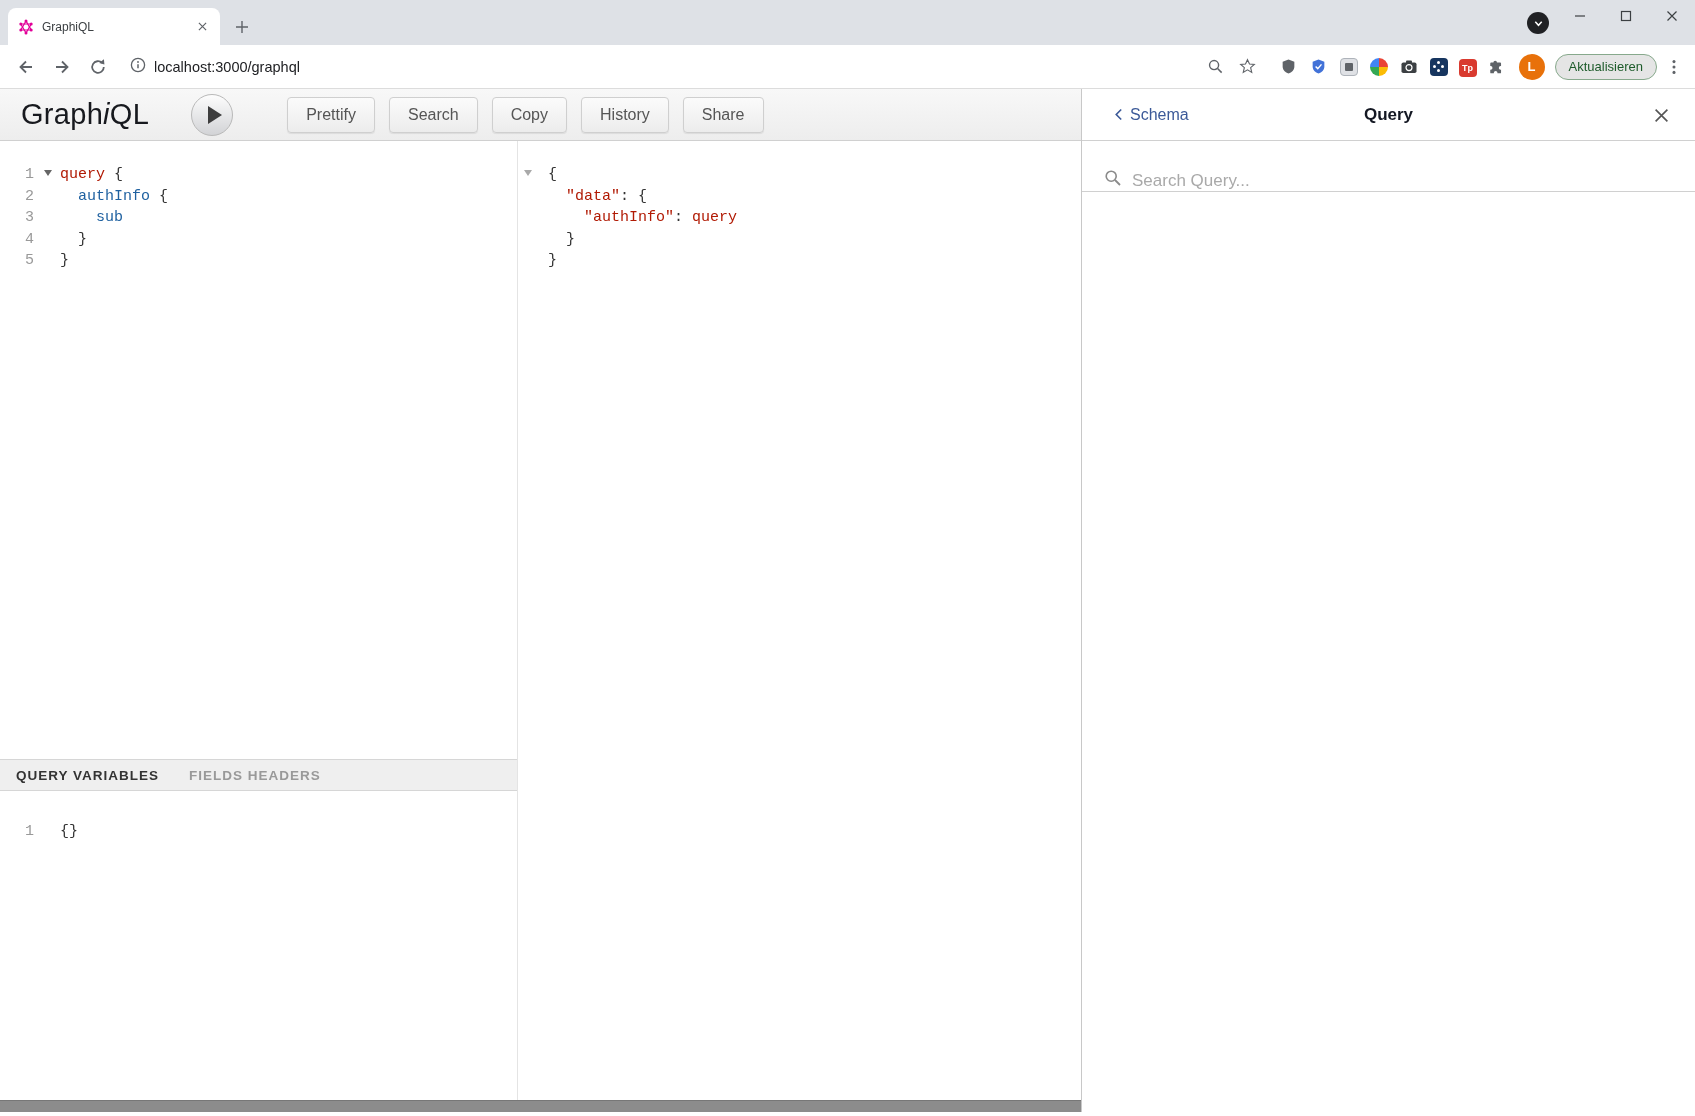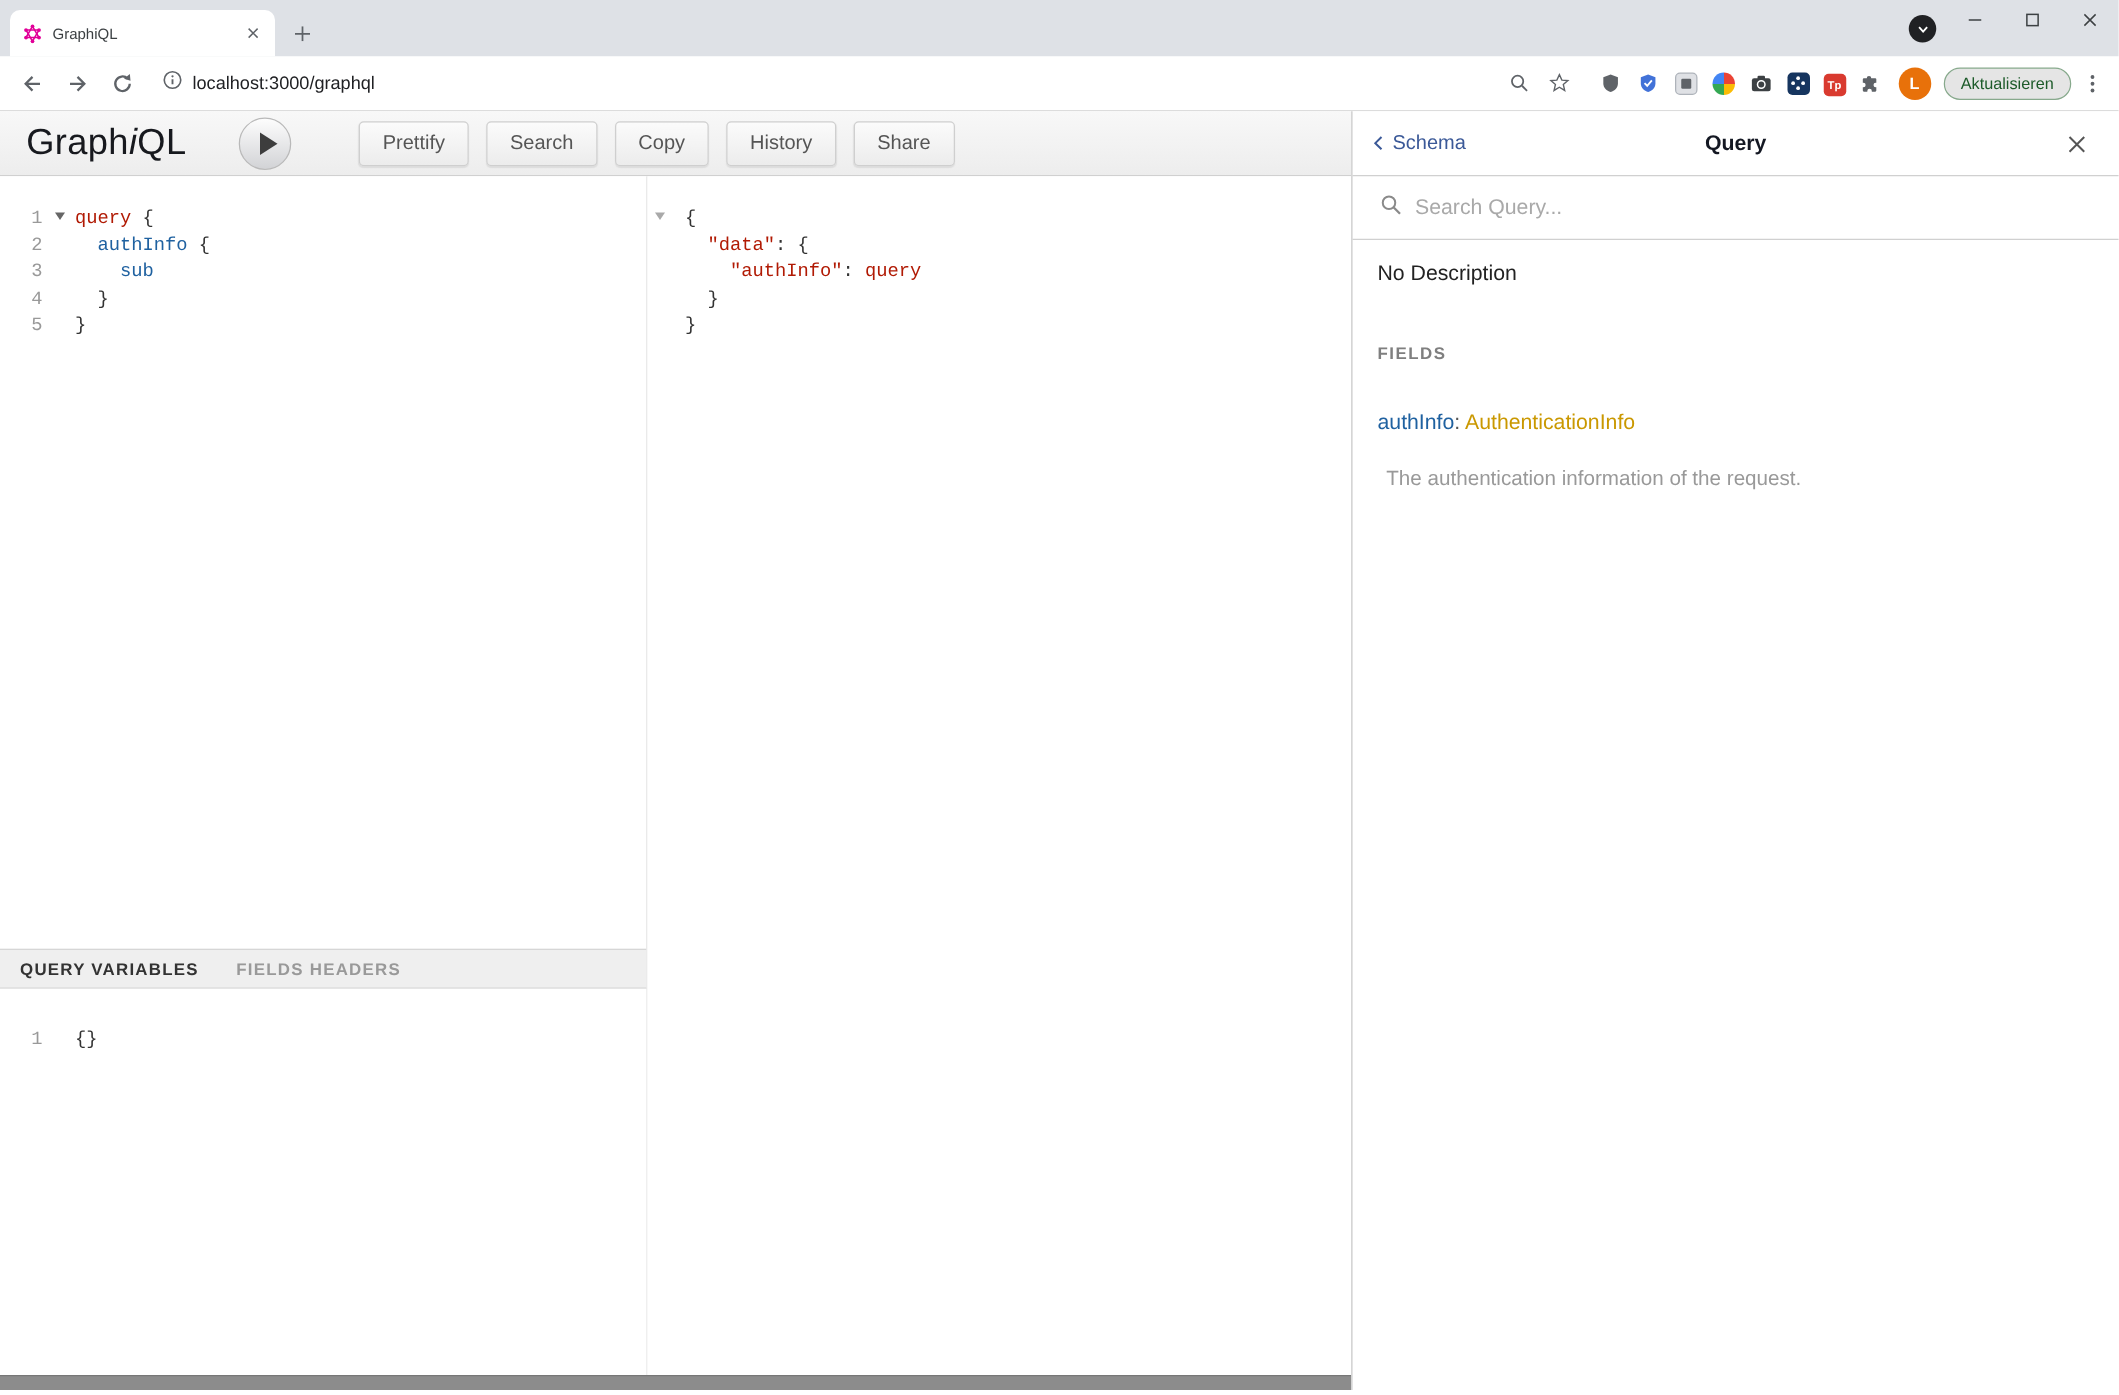--- a/index.html
+++ b/index.html
@@ -82,24 +82,24 @@
                display:flex; align-items:center; gap:30px; padding-left:16px; }
   .vtab { font-size:13.5px; font-weight:bold; letter-spacing:1px; color:#999; cursor:pointer; }
   .vtab.active { color:#333; }
   .var-editor { flex:1; padding-top:30px; background:#fff; }
 
   .hscroll { height:12px; flex:none; background:#8c8c8c; border-top:1px solid #777; }
 
   
   .docs-col { flex:1; border-left:1px solid #c8c8c8; background:#fff; display:flex; flex-direction:column; }
   .docs-header { height:52px; flex:none; border-bottom:1px solid #d0d0d0; position:relative; display:flex; align-items:center; }
-  .docs-back { position:absolute; left:16px; display:flex; align-items:center; gap:7px; color:#3B5998; font-size:16px; cursor:pointer; }
+  .docs-back { position:absolute; left:32px; display:flex; align-items:center; gap:7px; color:#3B5998; font-size:16px; cursor:pointer; }
   .docs-title { width:100%; text-align:center; font-size:17px; font-weight:bold; color:#141823; }
   .docs-close { position:absolute; right:24px; top:16px; width:20px; height:20px; display:flex; align-items:center; justify-content:center; cursor:pointer; }
-  .docs-search { height:51px; flex:none; border-bottom:1px solid #d0d0d0; display:flex; align-items:center; padding-left:22px; gap:10px; }
+  .docs-search { height:51px; flex:none; border-bottom:1px solid #d0d0d0; display:flex; align-items:flex-end; padding-left:22px; gap:10px; }
   .docs-search input { border:none; outline:none; font-family:"Liberation Sans",sans-serif; font-size:17px; color:#333; width:420px; background:transparent; }
   .docs-search input::placeholder { color:#a9a9a9; }
   .docs-content { flex:1; padding:17px 20px; }
   .no-desc { font-size:17px; color:#222; }
   .fields-title { margin-top:46px; font-size:13.5px; font-weight:bold; letter-spacing:1.2px; color:#7f7f7f; }
   .field-row { margin-top:38px; font-size:17px; }
   .field-name { color:#1F61A0; cursor:pointer; }
   .field-colon { color:#555; }
   .field-type { color:#CA9800; cursor:pointer; }
   .field-desc { margin-top:26px; margin-left:7px; font-size:16.5px; color:#999; }
@@ -320,24 +320,15 @@
       </div>
       <div class="docs-search">
         <span>
           <svg viewBox="0 0 18 18" width="18" height="18">
             <circle cx="7.2" cy="7.2" r="5" fill="none" stroke="#8a8a8a" stroke-width="1.6"></circle>
             <path d="M11 11 L16 16" stroke="#8a8a8a" stroke-width="1.8"></path>
           </svg>
         </span>
         <input type="text" placeholder="Search Query..." style="">
       </div>
-      <div class="docs-content">
-        <div class="no-desc">No Description</div>
-        <div class="fields-title">FIELDS</div>
-        <div class="field-row">
-          <span class="field-name">authInfo</span><span class="field-colon">:</span>
-          <span class="field-type">AuthenticationInfo</span>
-        </div>
-        <div class="field-desc">The authentication information of the request.</div>
-      </div>
     </div>
   </div>
 </div>
 
 </body></html>

